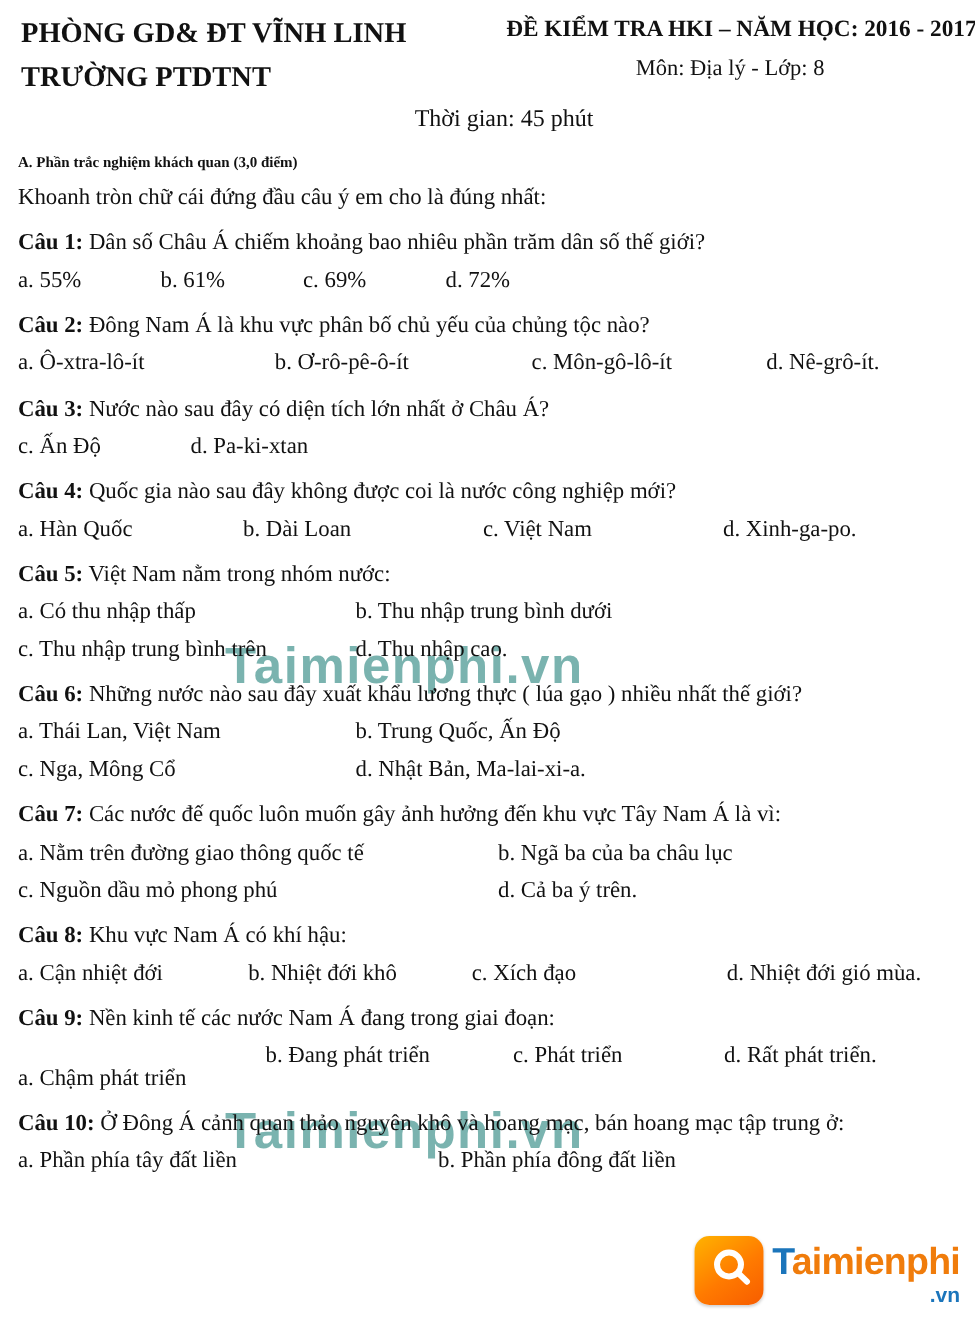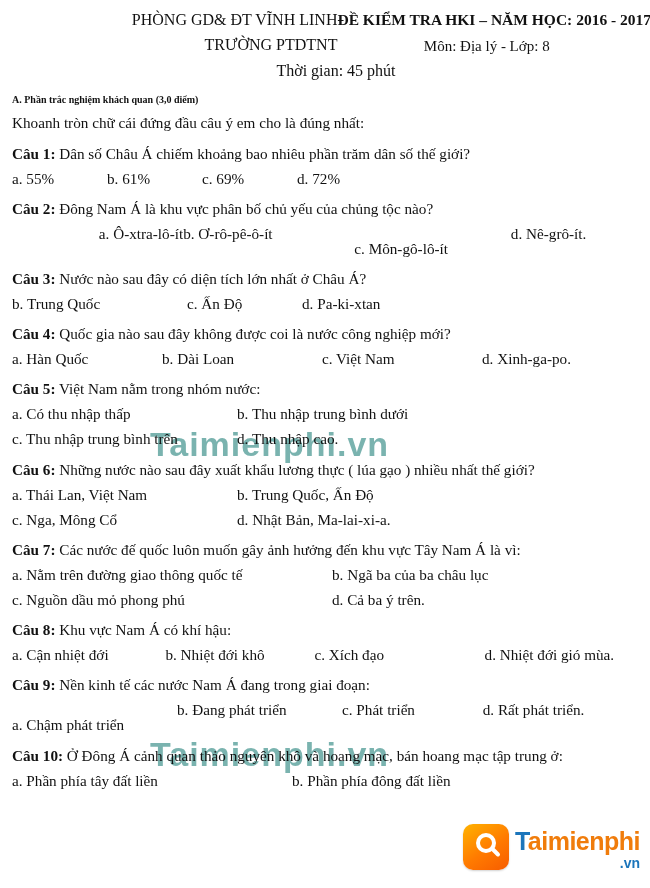--- a/index.html
+++ b/index.html
@@ -26,23 +26,23 @@
   .header {
     padding: 8px 14px 0 14px;
   }
   .header-row {
     display: flex;
     justify-content: space-between;
     align-items: flex-start;
   }
   .school-block {
     width: 52%;
-    text-align: right;
-    font-weight: normal;
-    font-size: 16px;
+    text-align: left;
+    font-weight: bold;
+    font-size: 19px;
     line-height: 1.55;
   }
   .exam-block {
     width: 48%;
     text-align: center;
     font-size: 15px;
     line-height: 1.55;
   }
   .exam-title {
     font-weight: bold;
@@ -187,28 +187,27 @@
     <div id="questions">
         <div class="q"><b>Câu 1:</b> <span>Dân số Châu Á chiếm khoảng bao nhiêu phần trăm dân số thế giới?</span></div>
         <div class="answers">
           <span class="ans" style="width: 95px;">a. 55%</span>
           <span class="ans" style="width: 95px;">b. 61%</span>
           <span class="ans" style="width: 95px;">c. 69%</span>
           <span class="ans" style="width: 95px;">d. 72%</span>
         </div>
         <div class="q"><b>Câu 2:</b> <span>Đông Nam Á là khu vực phân bố chủ yếu của chủng tộc nào?</span></div>
         <div class="answers">
-          <span class="ans" style="width: 175px; text-align: right;">a. Ô-xtra-lô-ít</span>
+          <span class="ans" style="width: 175px;">a. Ô-xtra-lô-ít</span>
           <span class="ans" style="width: 175px;">b. Ơ-rô-pê-ô-ít</span>
-          <span class="ans" style="width: 160px; margin-top: 15px;">c. Môn-gô-lô-ít</span>
+          <span class="ans" style="width: 160px;">c. Môn-gô-lô-ít</span>
           <span class="ans" style="width: 130px;">d. Nê-grô-ít.</span>
         </div>
         <div class="q"><b>Câu 3:</b> <span>Nước nào sau đây có diện tích lớn nhất ở Châu Á?</span></div>
         <div class="answers">
-          <span class="ans" style="width: 175px;">b. Trung Quốc</span>
           <span class="ans" style="width: 115px; font-family: Liberation Serif, serif;">c. Ấn Độ</span>
           <span class="ans" style="width: 130px;">d. Pa-ki-xtan</span>
         </div>
         <div class="q"><b>Câu 4:</b> <span>Quốc gia nào sau đây không được coi là nước công nghiệp mới?</span></div>
         <div class="answers">
           <span class="ans" style="width: 150px;">a. Hàn Quốc</span>
           <span class="ans" style="width: 160px;">b. Dài Loan</span>
           <span class="ans" style="width: 160px;">c. Việt Nam</span>
           <span class="ans" style="width: 150px;">d. Xinh-ga-po.</span>
         </div>

